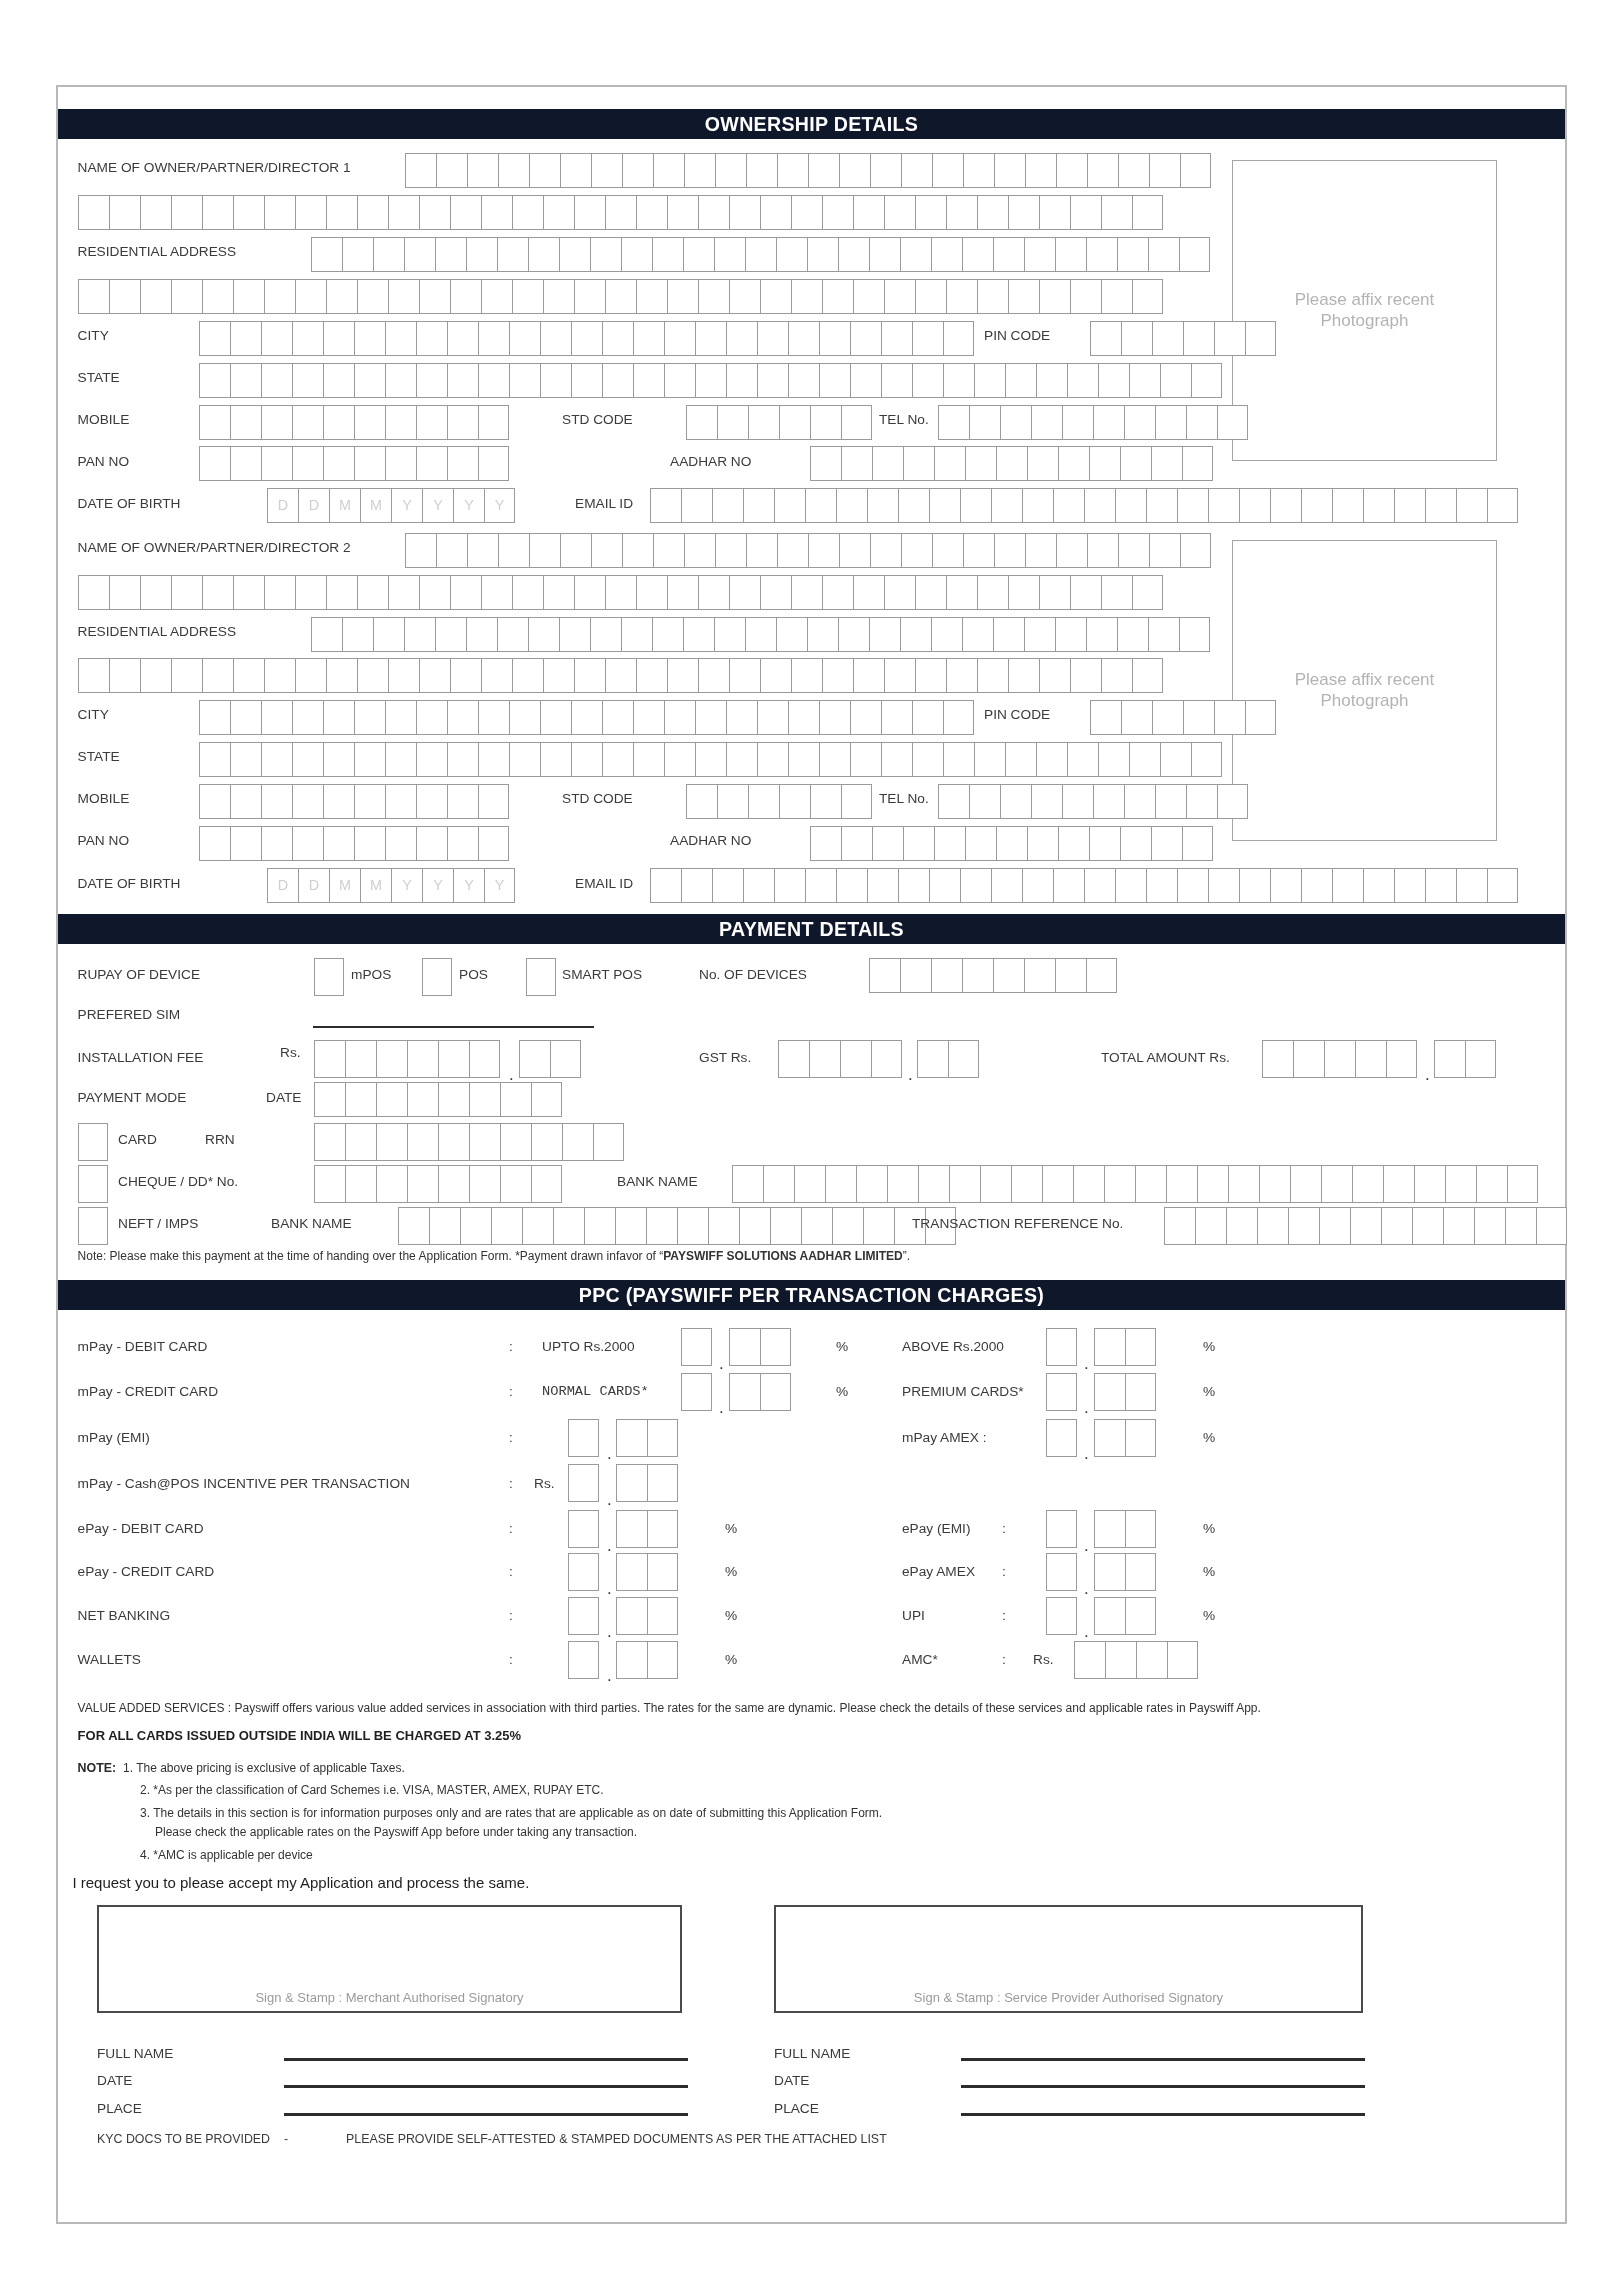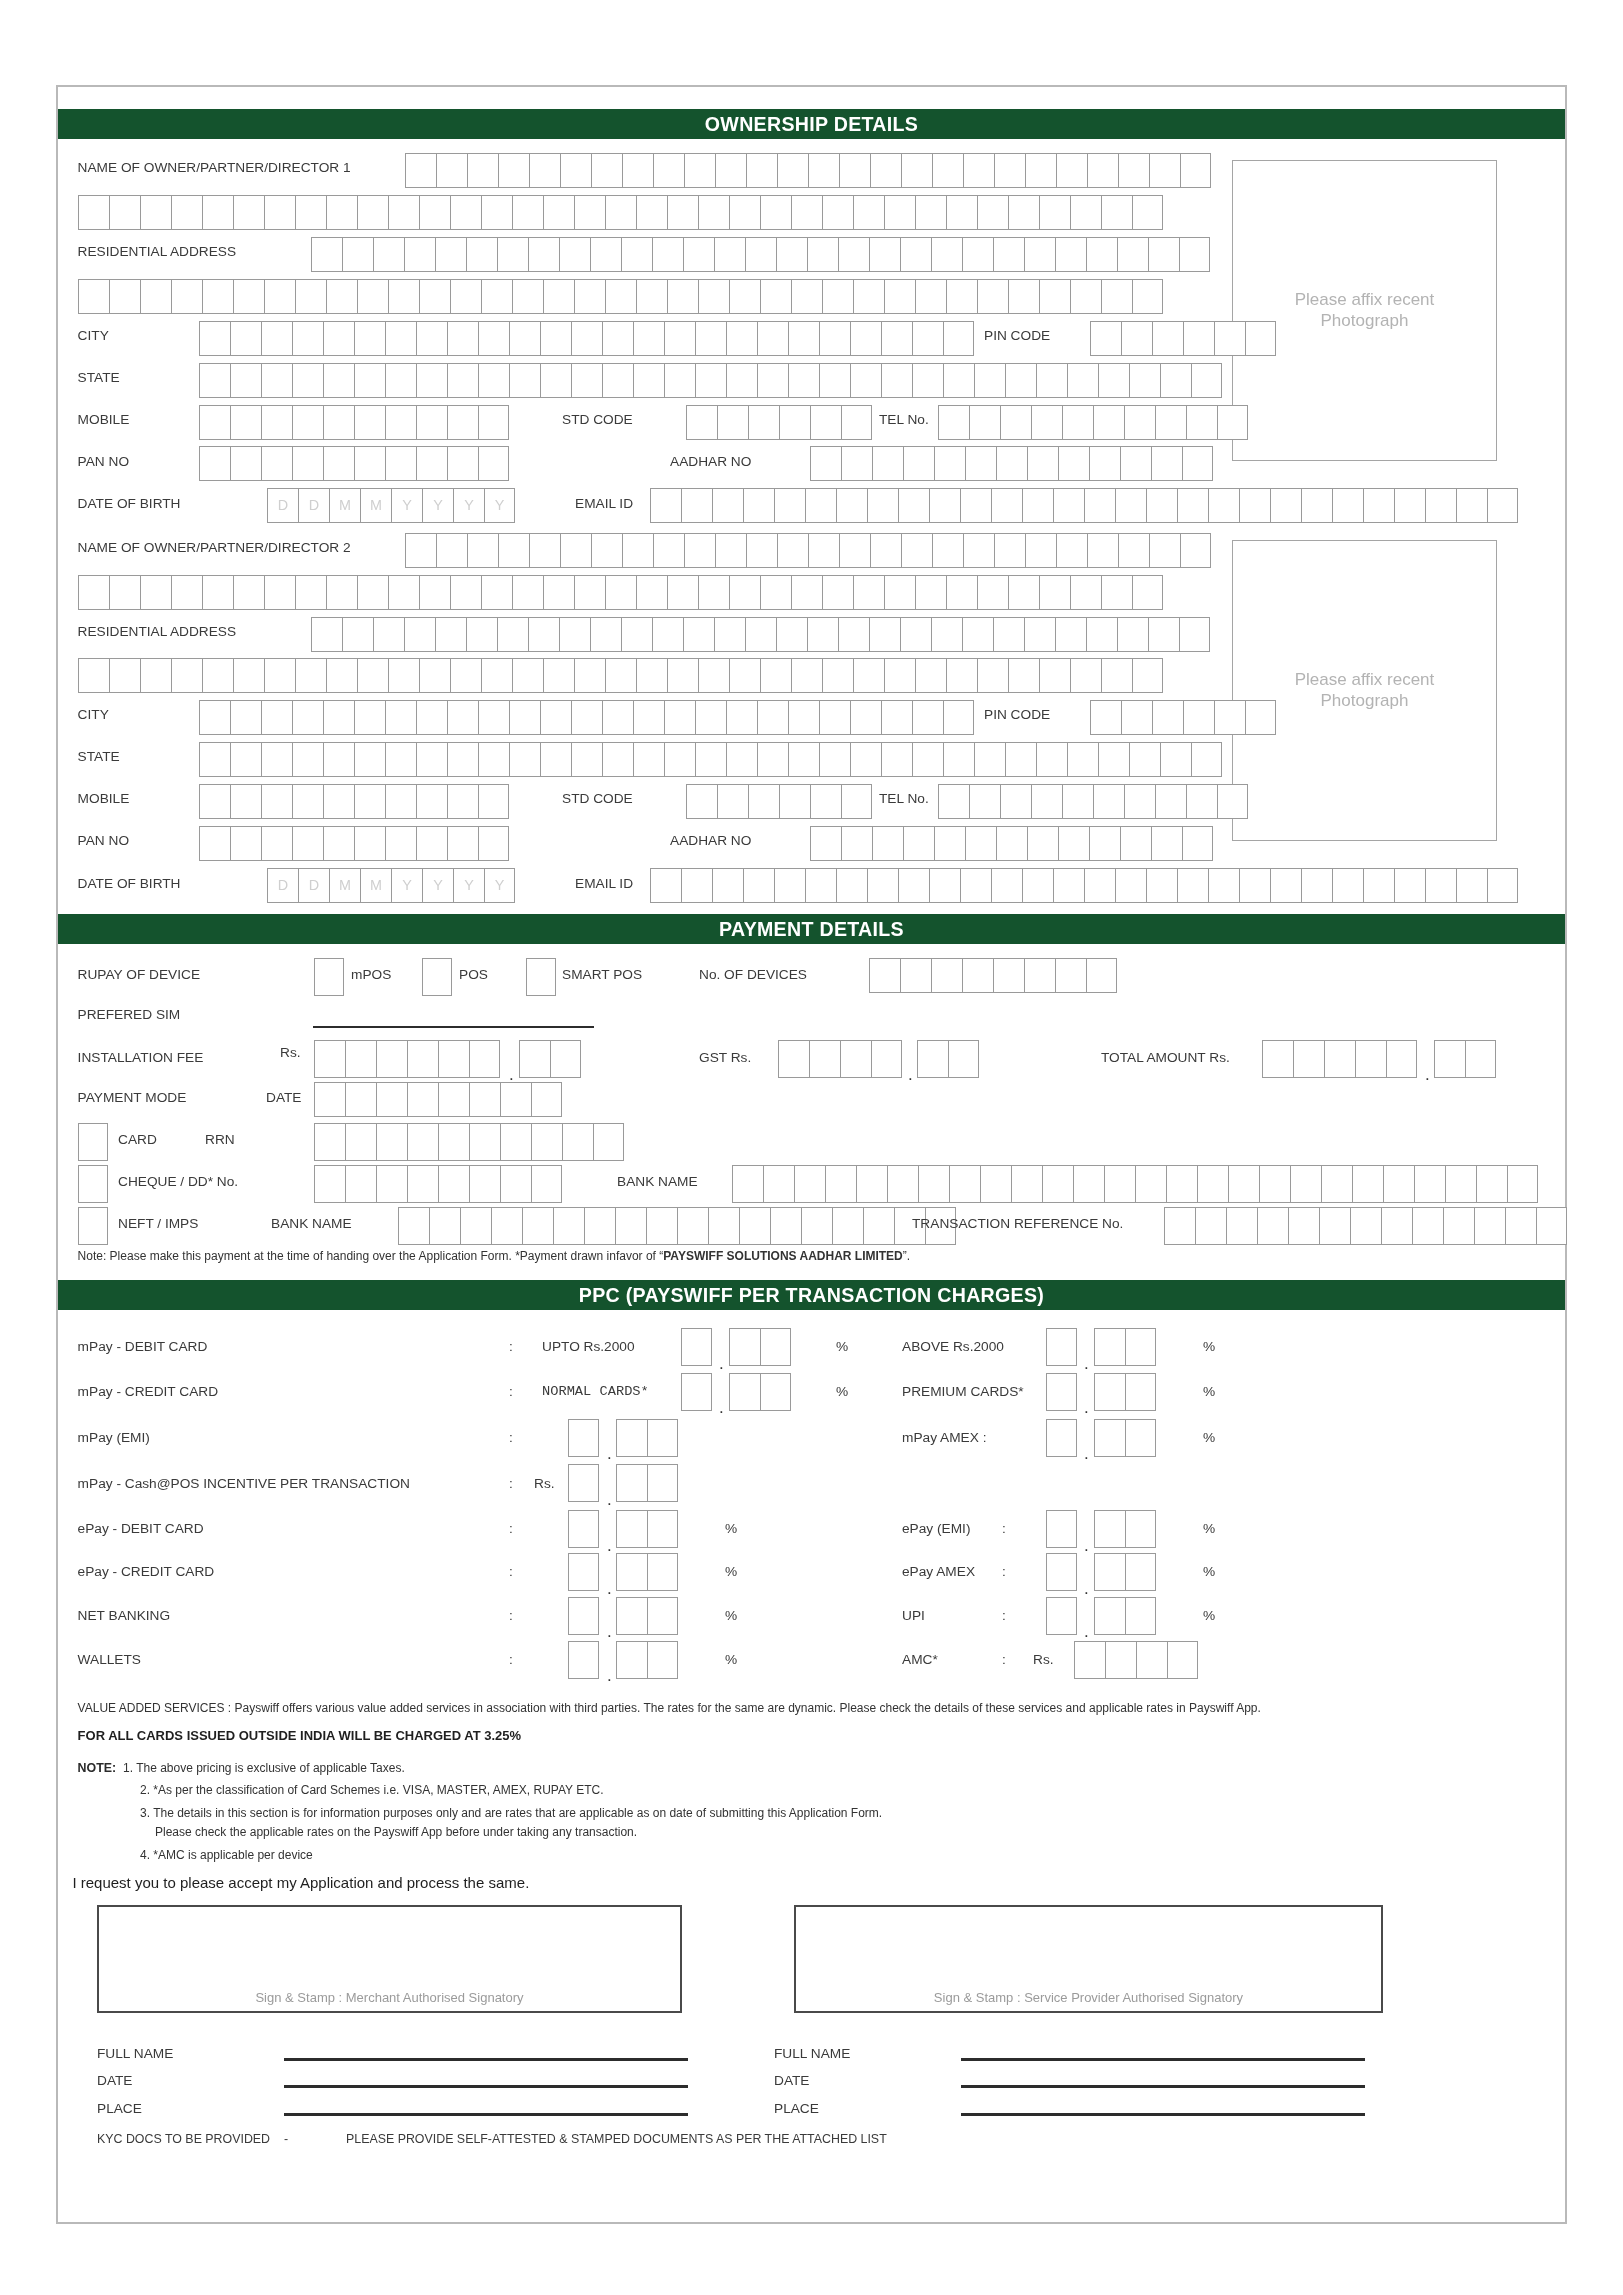--- a/index.html
+++ b/index.html
@@ -11,21 +11,21 @@
     color:#2b2b2b;
     -webkit-font-smoothing:antialiased;
   }
   .page {
     position:absolute; left:56px; top:85px;
     width:1511px; height:2139px;
     border:2px solid #b9b9b9;
     background:#fff;
   }
   .band {
-    background:#14532d; color:#fff;
+    background:#0f172a; color:#fff;
     text-align:center; font-weight:bold;
     letter-spacing:0.3px;
     font-size:19.6px; line-height:30px; height:30px;
   }
   .sec { position:relative; }
 
   
   .cells { display:flex; }
   .cell {
     border:1px solid #9a9a9a;
@@ -1207,21 +1207,21 @@
     <div class="note" style="position:absolute;left:97px;top:122px;">Please check the applicable rates on the Payswiff App before under taking any transaction.</div>
     <div class="note" style="position:absolute;left:82px;top:145px;">4. *AMC is applicable per device</div>
   </div>
 
   <div class="sec" style="position:relative;height:314px;">
     <div style="position:absolute;left:14.4px;top:6.5px;font-size:15px;color:#1f1f1f;">I request you to please accept my Application and process the same.</div>
 
     <div class="signbox" style="left:39px; top:38px; width:585px; height:108px;">
       <span>Sign &amp; Stamp : Merchant Authorised Signatory</span>
     </div>
-    <div class="signbox" style="left:716px; top:38px; width:589px; height:108px;margin-left:20px;">
+    <div class="signbox" style="left:716px; top:38px; width:589px; height:108px;">
       <span>Sign &amp; Stamp : Service Provider Authorised Signatory</span>
     </div>
 
     <span class="lbl" style="position:absolute;left:39px;top:179px;">FULL NAME</span>
     <div class="uline thick" style="position:absolute;left:226px;top:191px;width:404px;"></div>
 
     <span class="lbl" style="position:absolute;left:39px;top:206px;">DATE</span>
     <div class="uline thick" style="position:absolute;left:226px;top:218px;width:404px;"></div>
 
     <span class="lbl" style="position:absolute;left:39px;top:234px;">PLACE</span>

